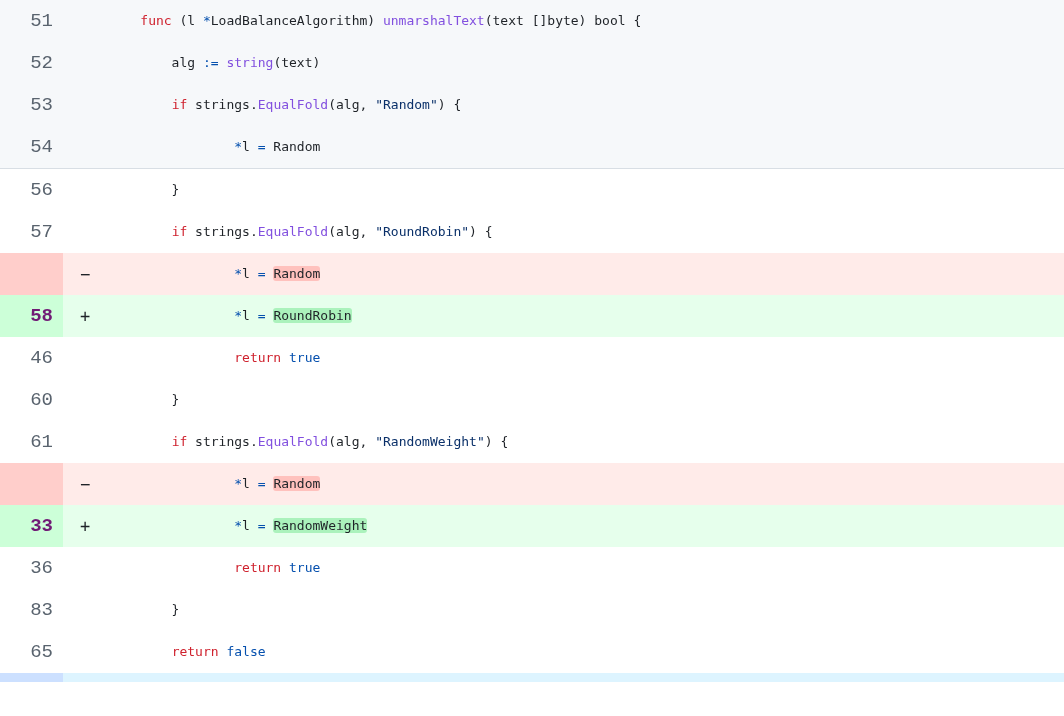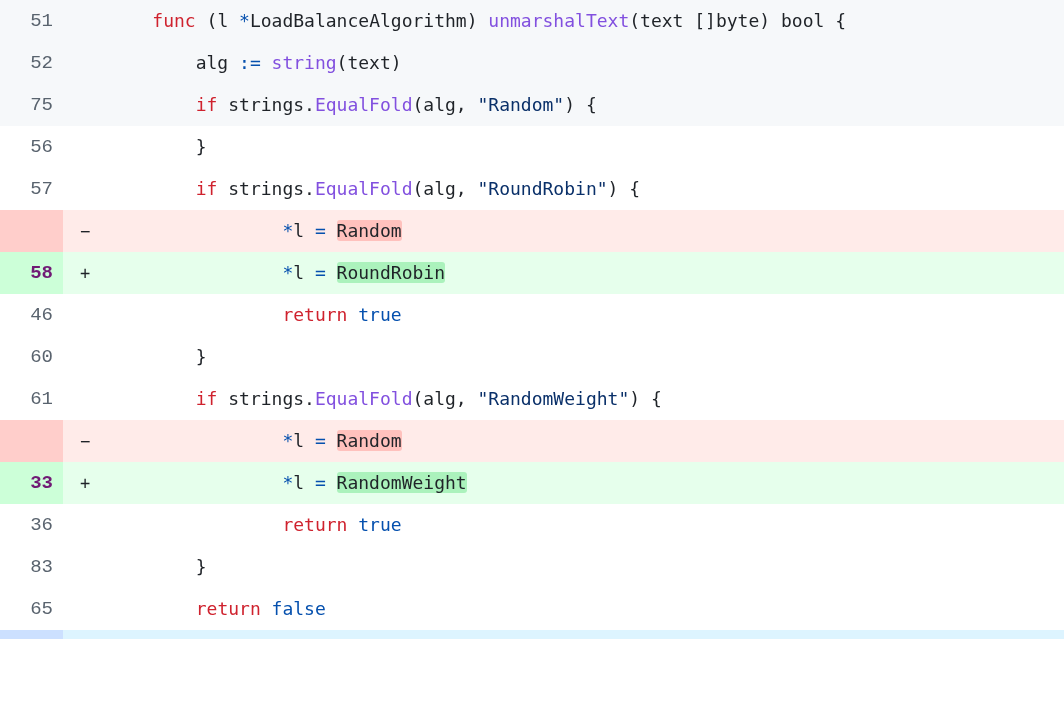--- a/index.html
+++ b/index.html
@@ -55,21 +55,21 @@
     vertical-align: middle;
     user-select: none;
     white-space: nowrap;
     box-sizing: border-box;
   }
 
   
   .code {
     padding: 0;
     font-family: "DejaVu Sans Mono", "Liberation Mono", monospace;
-    font-size: 18px;
+    font-size: 13px;
     line-height: 42px;
     color: #1f2328;
     white-space: pre;
     vertical-align: middle;
     letter-spacing: 0px;
     overflow: hidden;
     box-sizing: border-box;
   }
 
   
@@ -136,23 +136,28 @@
         <td class="gutter">51</td>
         <td class="marker"></td>
         <td class="code"><span class="tok-pl">    </span><span class="tok-kw">func</span><span class="tok-pl"> (l </span><span class="tok-op">*</span><span class="tok-pl">LoadBalanceAlgorithm) </span><span class="tok-fn">unmarshalText</span><span class="tok-pl">(text []byte) bool {</span></td>
       </tr>
       <tr class="diff-row row-shaded">
         <td class="gutter">52</td>
         <td class="marker"></td>
         <td class="code"><span class="tok-pl">        alg </span><span class="tok-op">:=</span><span class="tok-pl"> </span><span class="tok-fn">string</span><span class="tok-pl">(text)</span></td>
       </tr>
       <tr class="diff-row row-shaded">
-        <td class="gutter">75</td>
+        <td class="gutter">53</td>
         <td class="marker"></td>
         <td class="code"><span class="tok-pl">        </span><span class="tok-kw">if</span><span class="tok-pl"> strings.</span><span class="tok-fn">EqualFold</span><span class="tok-pl">(alg, </span><span class="tok-str">"Random"</span><span class="tok-pl">) {</span></td>
+      </tr>
+      <tr class="diff-row row-shaded-last">
+        <td class="gutter">54</td>
+        <td class="marker"></td>
+        <td class="code"><span class="tok-pl">                </span><span class="tok-op">*</span><span class="tok-pl">l </span><span class="tok-op">=</span><span class="tok-pl"> Random</span></td>
       </tr>
       <tr class="diff-row row-context">
         <td class="gutter">56</td>
         <td class="marker"></td>
         <td class="code"><span class="tok-pl">        }</span></td>
       </tr>
       <tr class="diff-row row-context">
         <td class="gutter">57</td>
         <td class="marker"></td>
         <td class="code"><span class="tok-pl">        </span><span class="tok-kw">if</span><span class="tok-pl"> strings.</span><span class="tok-fn">EqualFold</span><span class="tok-pl">(alg, </span><span class="tok-str">"RoundRobin"</span><span class="tok-pl">) {</span></td>

